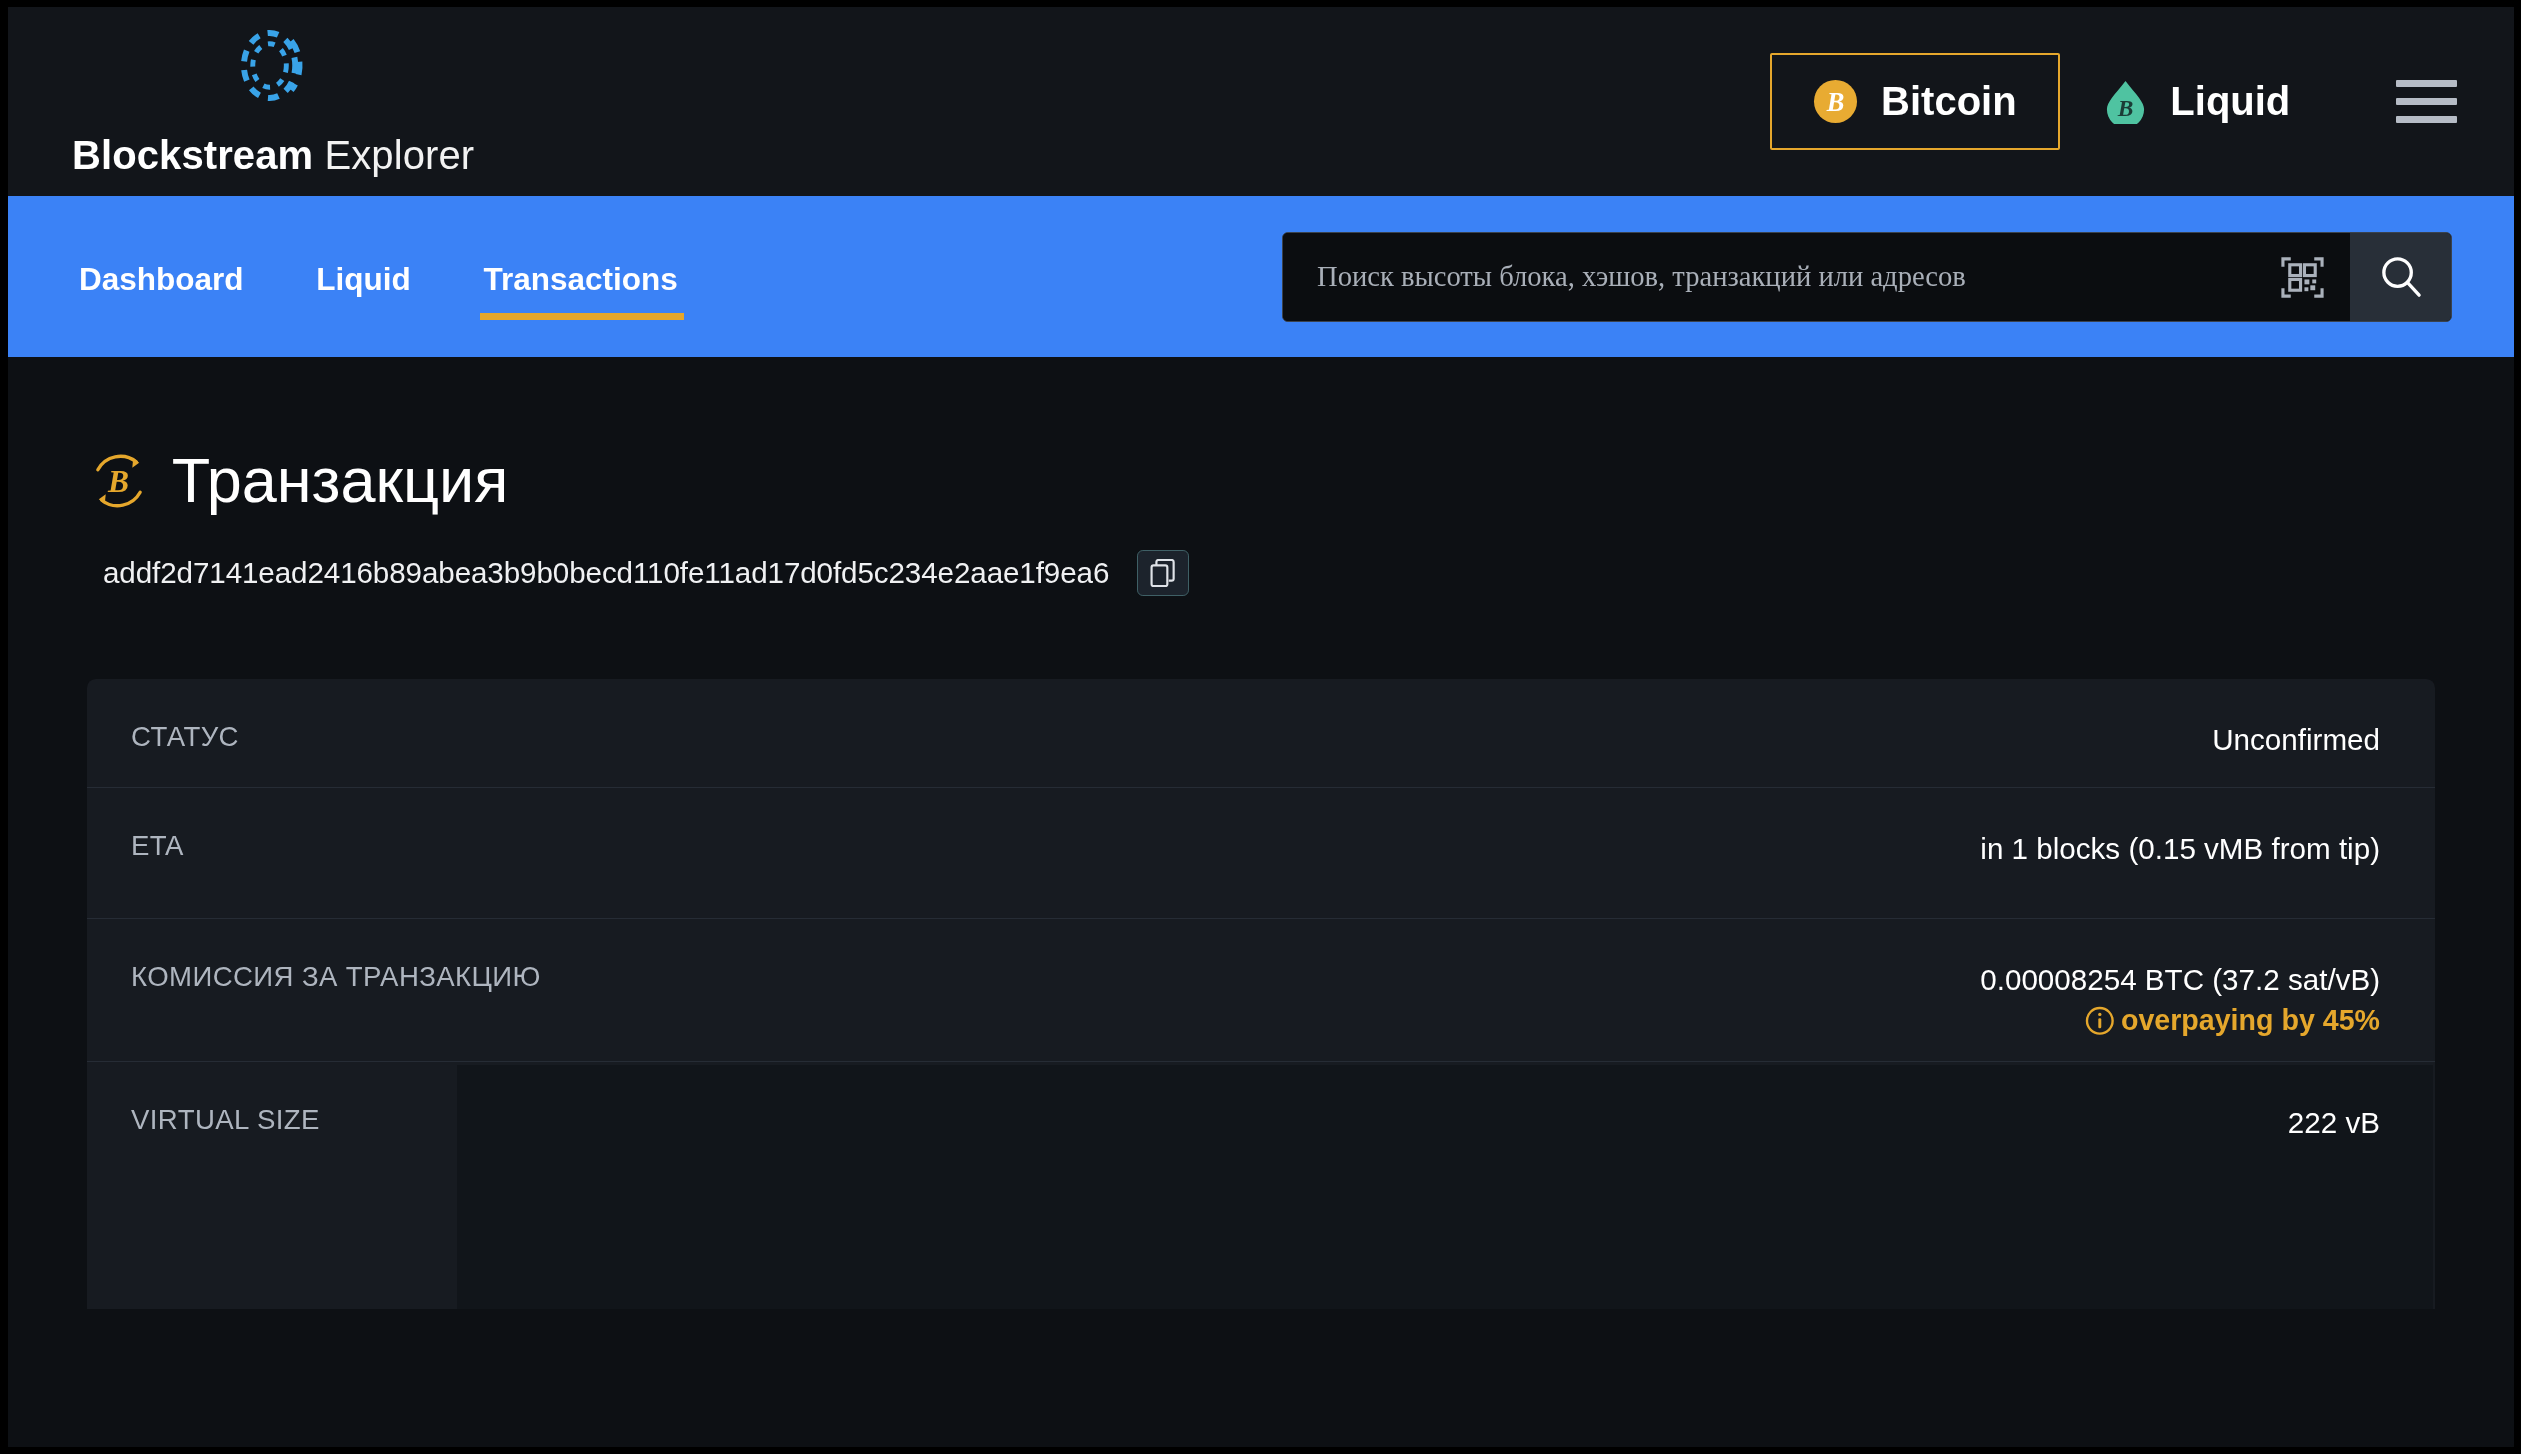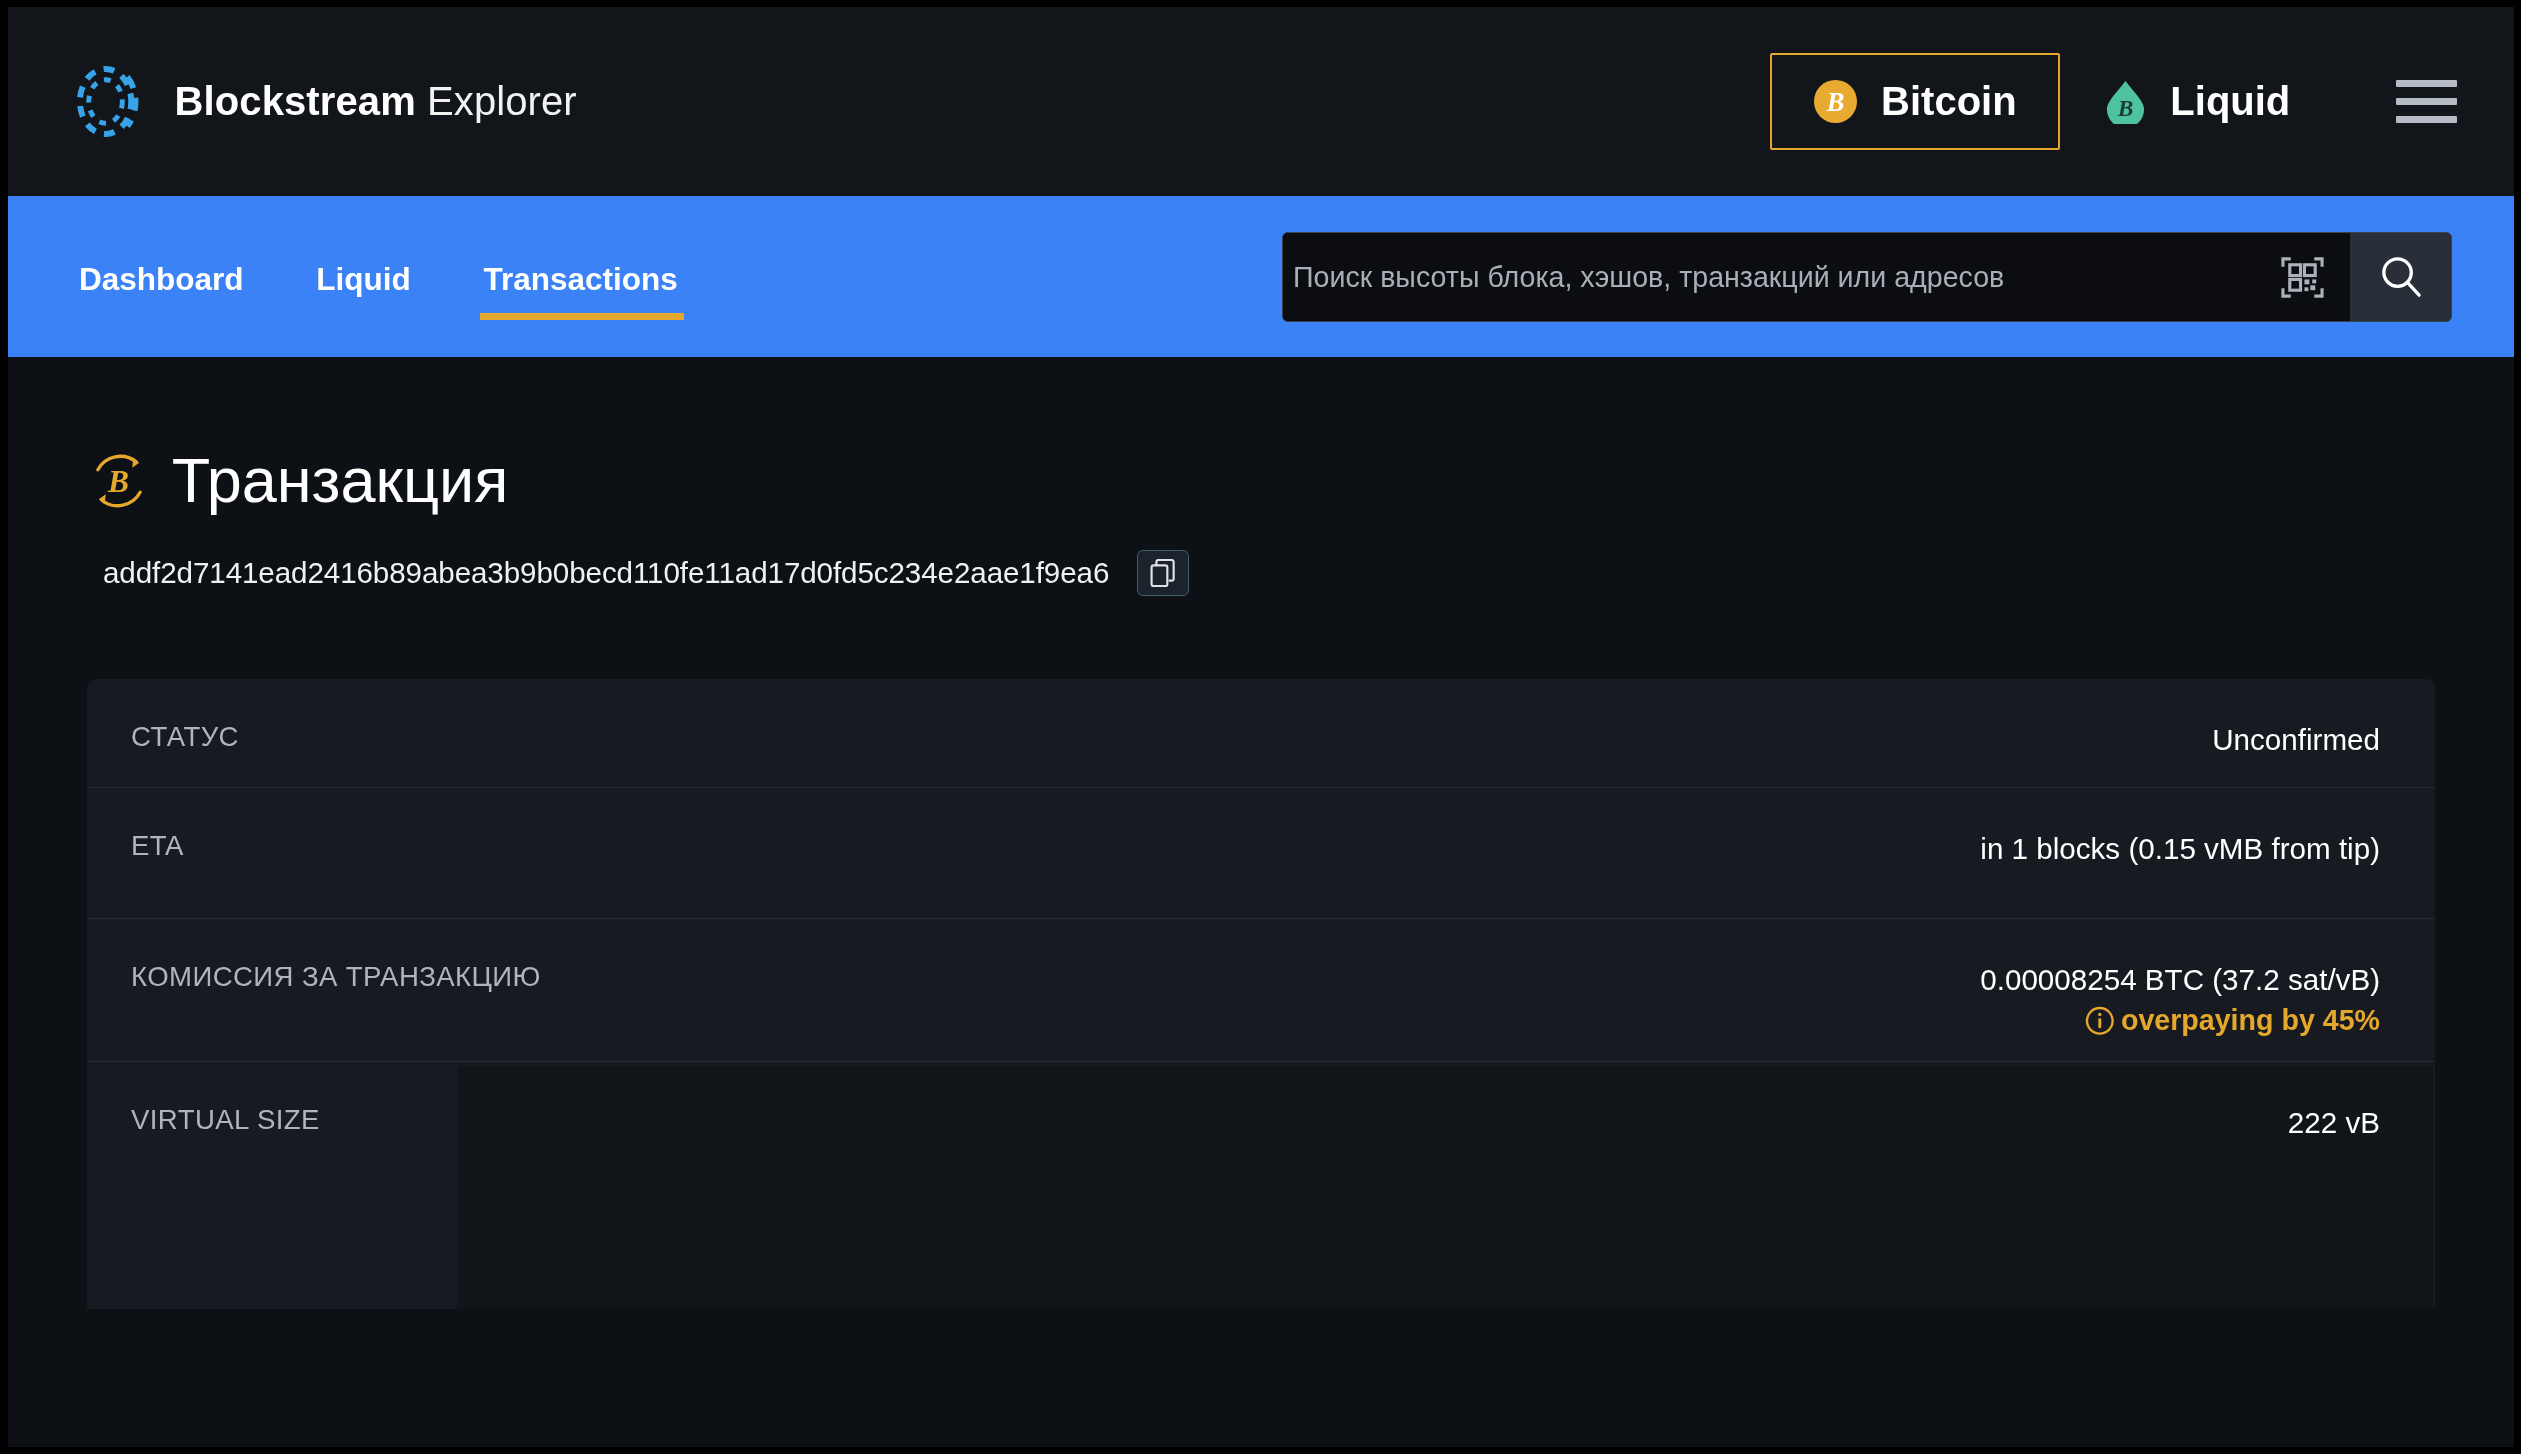--- a/index.html
+++ b/index.html
@@ -30,20 +30,21 @@
     background: #12151a;
     display: flex;
     align-items: center;
     padding: 0 39px 0 64px;
   }
 
   .brand {
     display: flex;
     align-items: center;
     gap: 27.6px;
+    flex-direction: column;
   }
 
   .brand-mark {
     width: 75px;
     height: 81px;
     position: relative;
     flex: none;
   }
   .brand-mark svg { display: block; width: 100%; height: 100%; }
 
@@ -141,23 +142,24 @@
     display: flex;
     border-radius: 5.9px;
     overflow: hidden;
     background: #0b0d10;
     border: 1px solid #3a424d;
   }
   .search-input-area {
     flex: 1;
     display: flex;
     align-items: center;
-    padding-left: 10px;
+    padding-left: 34px;
     background: #0b0d10;
     min-width: 0;
+    font-family: Liberation Serif, serif;
   }
   .search-placeholder {
     font-size: 28.6px;
     color: #a9afb8;
     white-space: nowrap;
     overflow: hidden;
   }
   .qr-btn {
     width: 95px;
     display: flex;

